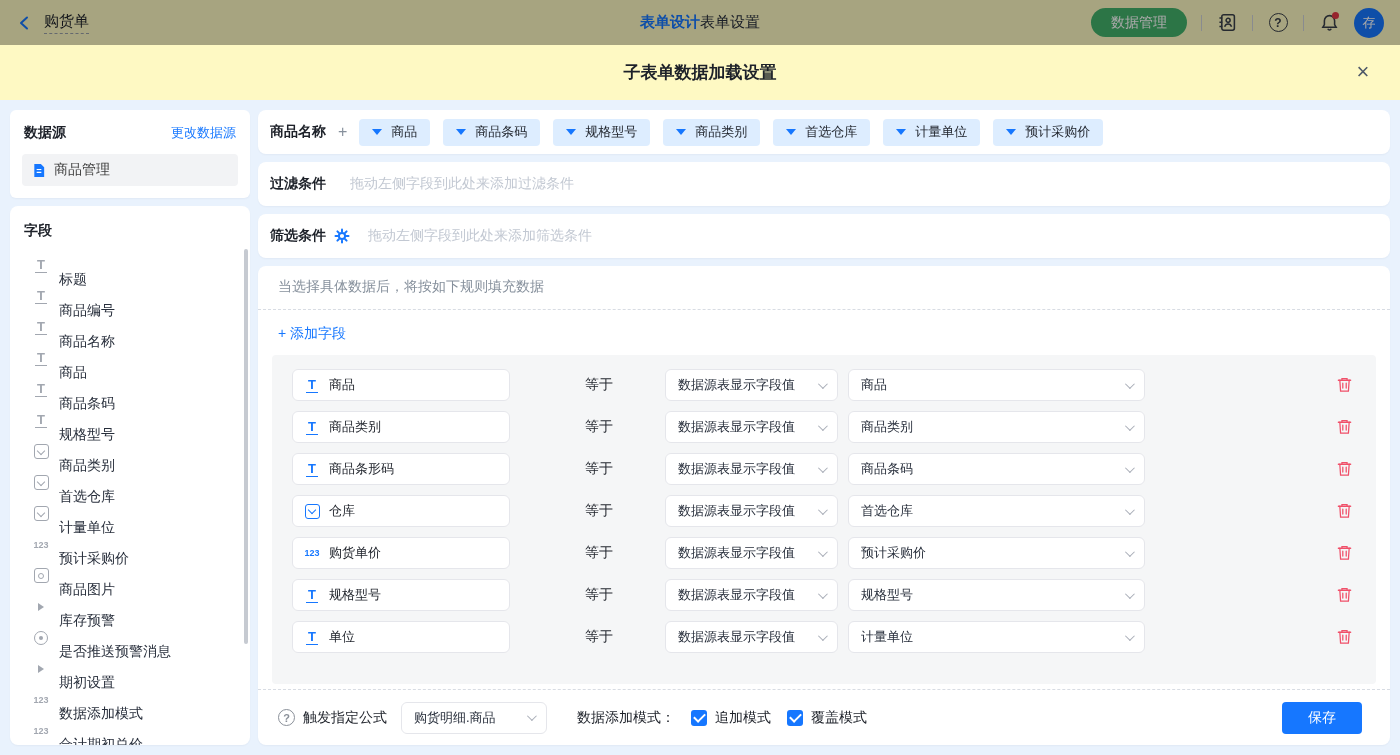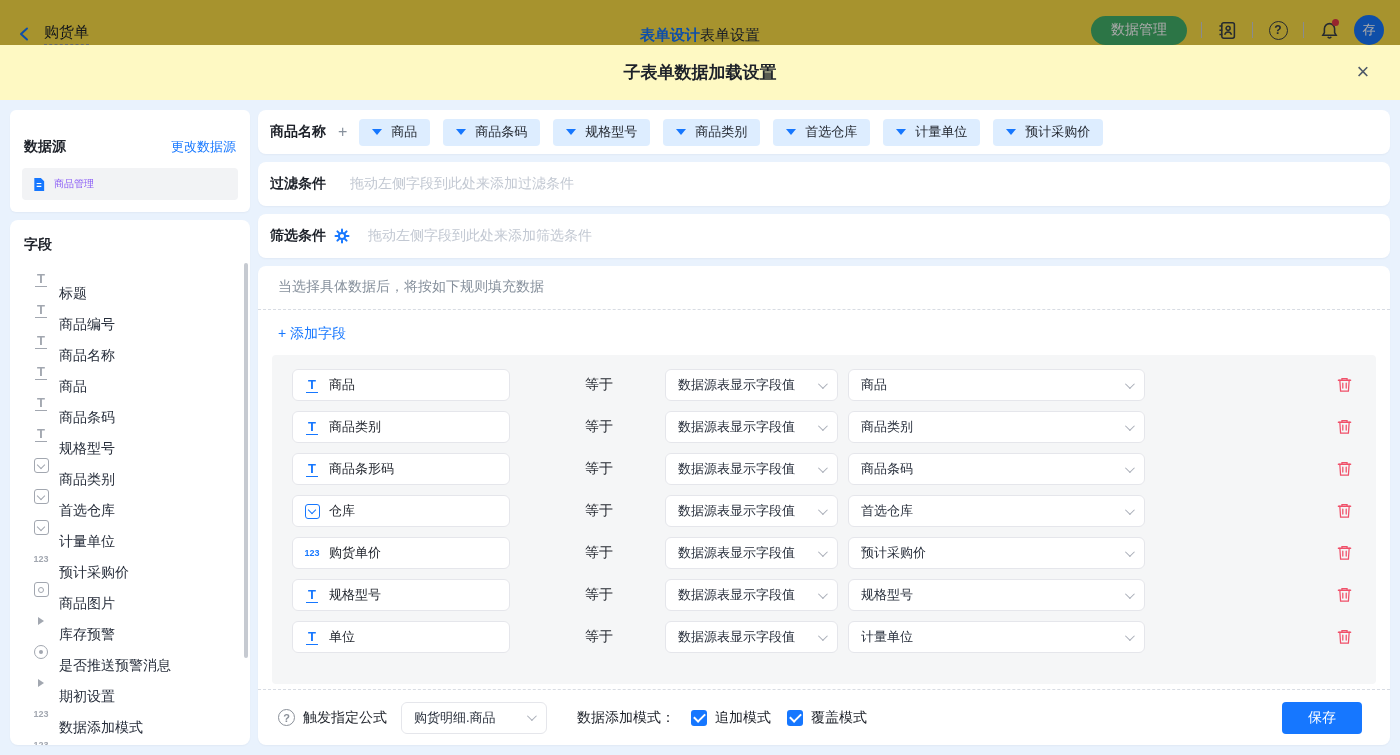--- a/index.html
+++ b/index.html
@@ -1,21 +1,21 @@
 <!DOCTYPE html>
 <html style="--accent: #1677ff; --green: #44b26b; --danger: #f0506a; --modal-bg: #e9f2fd;"><head>
 <meta charset="utf-8">
 <style>
   * { margin:0; padding:0; box-sizing:border-box; }
   html,body { background:#cfd4da; }
   body { font-family:"Liberation Sans","DejaVu Sans",sans-serif; }
   .stage { position:relative; width:1400px; height:755px; overflow:hidden; background:#fff; }
 
   
-  .appbar { position:relative; height:45px; background:#fde047; display:flex; align-items:flex-end; padding:0 16px; }
+  .appbar { position:relative; height:45px; background:#fef9c3; display:flex; align-items:center; padding:0 16px; }
   .appbar .left { display:flex; align-items:center; gap:10px; }
   .back-ic { width:18px; height:18px; display:flex; align-items:center; justify-content:center; cursor:pointer; }
   .app-title { font-size:15px; color:#1d2129; border-bottom:1px dashed #9aa0a8; padding-bottom:2px; }
   .appbar .center { position:absolute; left:0; right:0; display:flex; justify-content:center; }
   .top-tab { font-size:15px; color:#272e3b; cursor:pointer; }
   .top-tab.active { color:var(--accent,#1677ff); font-weight:600; }
   .appbar .right { margin-left:auto; display:flex; align-items:center; gap:14px; }
   .pill-btn { background:var(--green,#44b26b); color:#fff; font-size:14px; border:none; border-radius:15px; height:29px; padding:0 20px; cursor:pointer; }
   .vsep { width:1px; height:16px; background:#d0d3d9; }
   .hicon { width:22px; height:22px; display:flex; align-items:center; justify-content:center; position:relative; cursor:pointer; }
@@ -29,26 +29,26 @@
   .modal-head { height:55px; background:#fef9c3; position:relative; display:flex; align-items:center; justify-content:center; flex:none; }
   .modal-title { font-size:17px; font-weight:600; color:#1d2129; }
   .close-ic { position:absolute; right:24px; top:14px; width:26px; height:26px; font-size:22px; color:#4e5969; display:flex; align-items:center; justify-content:center; cursor:pointer; }
   .close-ic::before { content:"×"; }
   .modal-body { flex:1; display:flex; gap:8px; padding:10px; overflow:hidden; }
 
   .card { background:#fff; border-radius:8px; box-shadow:0 1px 2px rgba(29,33,41,0.04); }
 
   
   .left-col { width:240px; flex:none; display:flex; flex-direction:column; gap:8px; }
-  .ds-card { padding:28px 12px 12px; flex:none;border-radius:6px; }
+  .ds-card { padding:14px 12px 12px; flex:none;border-radius:6px; }
   .ds-head { display:flex; align-items:center; justify-content:space-between; padding:0 2px 12px; }
   .ds-title, .fl-title { font-size:14px; font-weight:700; color:#1d2129; }
   .link { font-size:13px; color:var(--accent,#1677ff); cursor:pointer; }
   .ds-item { height:32px; background:#f2f3f5; border-radius:4px; display:flex; align-items:center; gap:8px; padding:0 10px; cursor:pointer; }
-  .ds-item span.lbl { font-size:10px; color:#8b5cf6; }
+  .ds-item span.lbl { font-size:14px; color:#404040; }
   .fl-card { flex:1; padding:16px 0 0; position:relative; overflow:hidden; }
   .fl-title { padding:0 14px 10px; }
   .field-item { height:31px; display:flex; align-items:center; gap:9px; padding:0 14px 0 22px; cursor:pointer; }
   .field-item .flabel { font-size:14px; color:#272e3b; white-space:nowrap;margin-top:28px; }
   .sb-thumb { position:absolute; right:2px; top:43px; width:4px; height:395px; border-radius:2px; background:#c6cad1; cursor:pointer; }
 
   
   .fi { width:18px; height:16px; flex:none; display:flex; align-items:center; justify-content:center; color:#a2a7b0; position:relative; }
   .fi.blue { color:var(--accent,#1677ff); }
   .fi.text-icon::before, .fi.heading-icon::before { content:"T"; font-size:13px; font-weight:600; border-bottom:1px solid currentColor; line-height:14px; padding:0 2px; }

